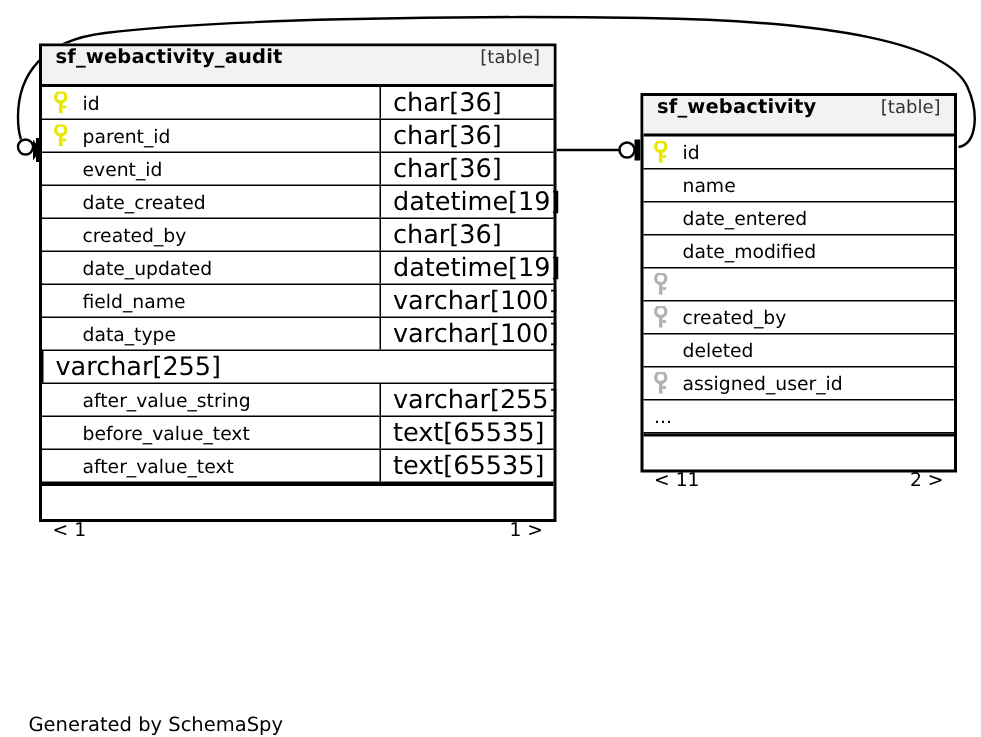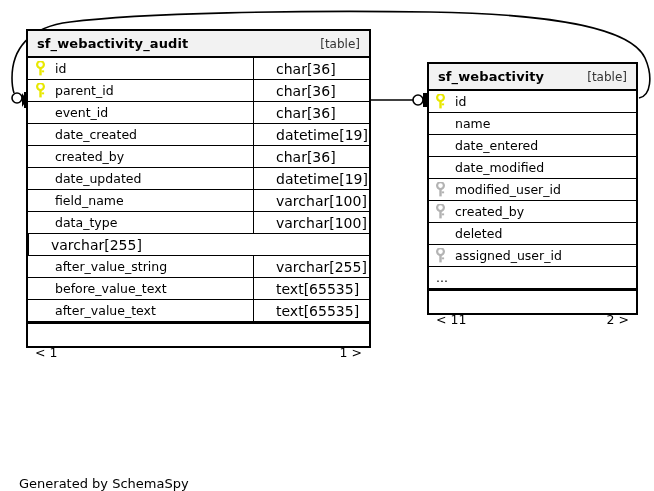--- a/index.html
+++ b/index.html
@@ -40,21 +40,21 @@
   .table-box {
     position: absolute;
     z-index: 2;
     background: #ffffff;
     border: 2px solid #000000;
     box-sizing: border-box;
   }
 
   .table-header {
     display: flex;
-    align-items: center;
+    align-items: flex-start;
     justify-content: space-between;
     background: #f2f2f2;
     border-bottom: 2px solid #000000;
     box-sizing: border-box;
     padding: 0 9px;
     height: 27px;
   }
   .table-name {
     font-weight: bold;
     font-size: 13px;
@@ -86,22 +86,22 @@
     font-size: 12.5px;
     white-space: nowrap;
     overflow: hidden;
   }
   .col-type {
     flex: 0 0 auto;
     display: flex;
     align-items: center;
     box-sizing: border-box;
     border-left: 1px solid #000000;
-    padding-left: 22px;
-    font-size: 14px;
+    padding-left: 8px;
+    font-size: 17px;
     white-space: nowrap;
   }
 
   .key-slot {
     width: 19px;
     flex: 0 0 19px;
     display: flex;
     align-items: center;
     justify-content: flex-start;
   }
@@ -359,21 +359,20 @@
 
     <div class="col-row">
       <div class="col-name">
         <span class="key-slot">
           <svg class="key-icon" width="11" height="15" viewBox="0 0 11 15">
             <circle cx="5.5" cy="3.6" r="3.4" fill="none" stroke="#b3b3b3" stroke-width="2.2"></circle>
             <rect x="4.3" y="6" width="2.4" height="8.4" fill="#b3b3b3"></rect>
             <rect x="6.7" y="9.4" width="2.4" height="1.9" fill="#b3b3b3"></rect>
           </svg>
         </span>
-        <span class="col-label">modified_user_id</span>
       </div>
     </div>
 
     <div class="col-row">
       <div class="col-name">
         <span class="key-slot">
           <svg class="key-icon" width="11" height="15" viewBox="0 0 11 15">
             <circle cx="5.5" cy="3.6" r="3.4" fill="none" stroke="#b3b3b3" stroke-width="2.2"></circle>
             <rect x="4.3" y="6" width="2.4" height="8.4" fill="#b3b3b3"></rect>
             <rect x="6.7" y="9.4" width="2.4" height="1.9" fill="#b3b3b3"></rect>

